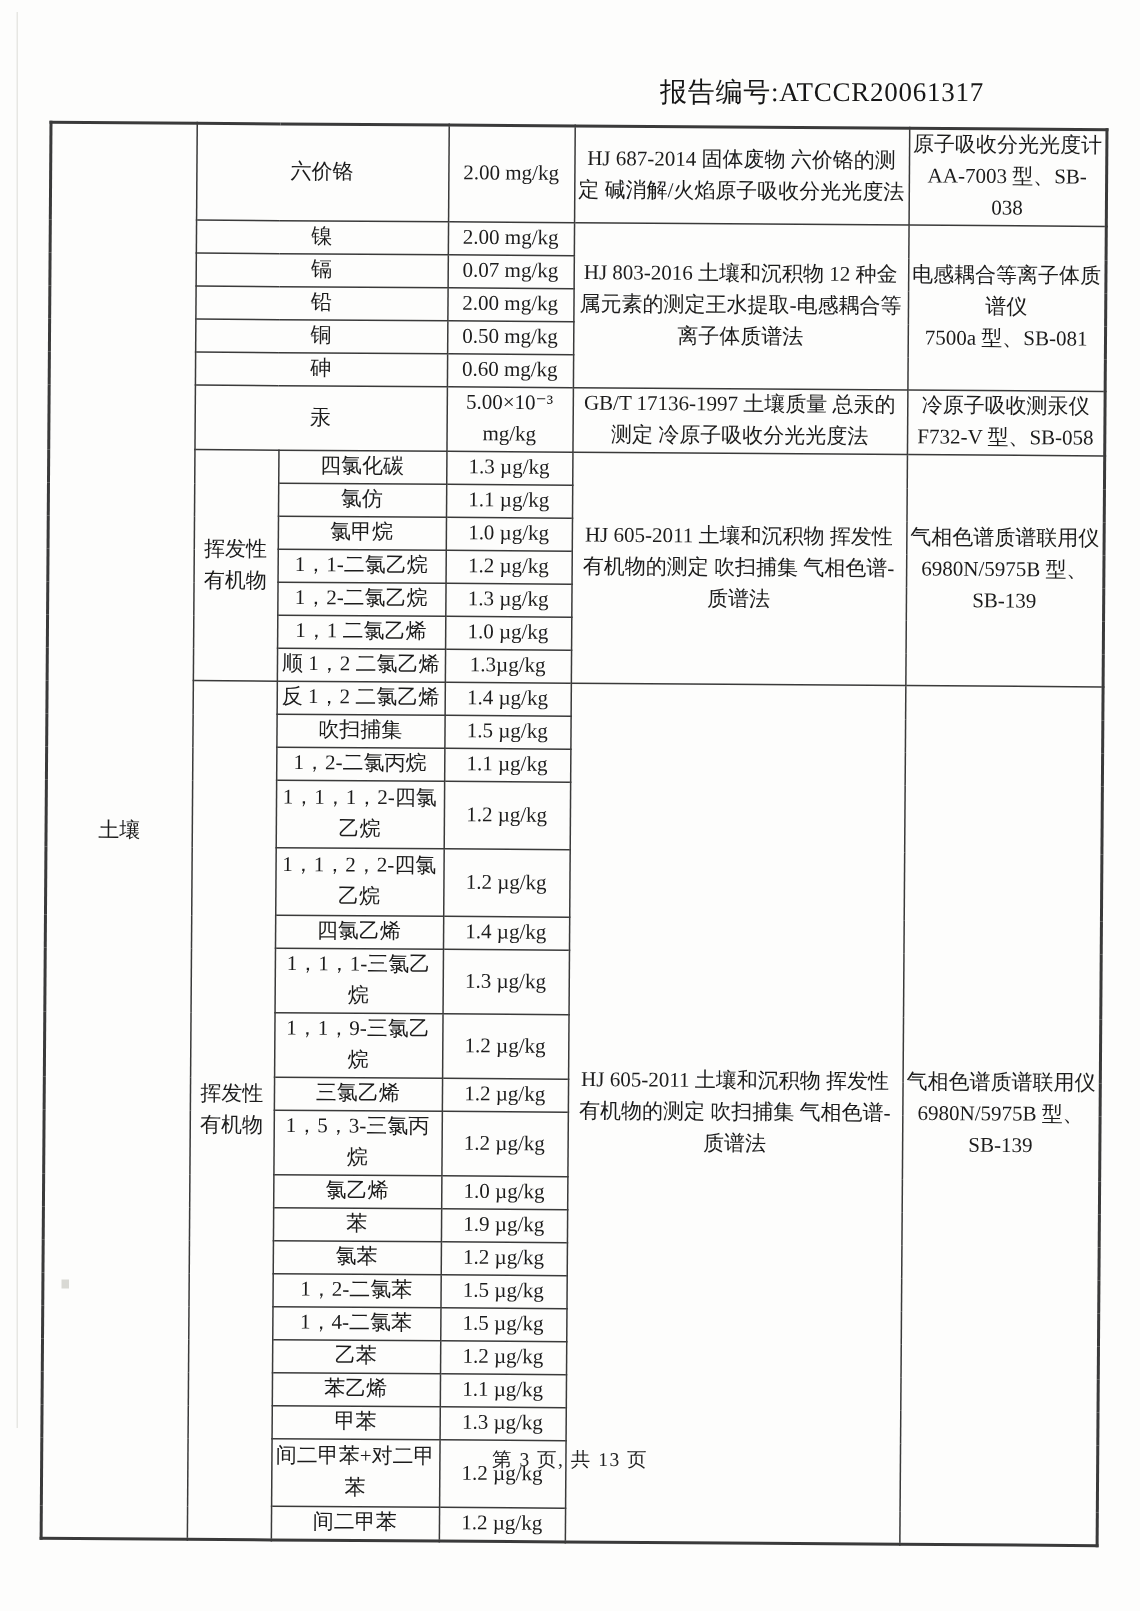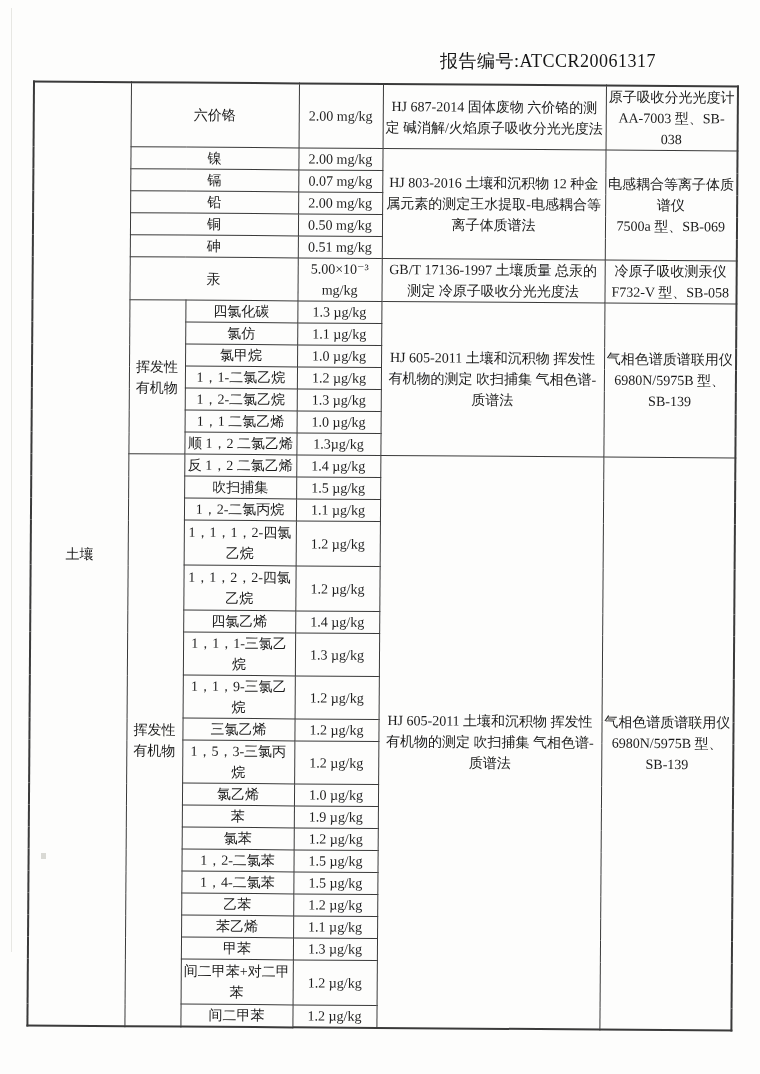--- a/index.html
+++ b/index.html
@@ -79,37 +79,37 @@
             <td>2.00 mg/kg</td>
             <td>HJ 687-2014 固体废物 六价铬的测定 碱消解/火焰原子吸收分光光度法</td>
             <td>原子吸收分光光度计
 AA-7003 型、SB-038</td>
           </tr>
           <tr style="height: 22px;">
             <td colspan="2">镍</td>
             <td>2.00 mg/kg</td>
             <td rowspan="5">HJ 803-2016 土壤和沉积物 12 种金属元素的测定王水提取-电感耦合等离子体质谱法</td>
             <td rowspan="5">电感耦合等离子体质谱仪
-7500a 型、SB-069</td>
+7500a 型、SB-081</td>
           </tr>
           <tr style="height: 22px;">
             <td colspan="2">镉</td>
             <td>0.07 mg/kg</td>
           </tr>
           <tr style="height: 22px;">
             <td colspan="2">铅</td>
             <td>2.00 mg/kg</td>
           </tr>
           <tr style="height: 22px;">
             <td colspan="2">铜</td>
             <td>0.50 mg/kg</td>
           </tr>
           <tr style="height: 22px;">
             <td colspan="2">砷</td>
-            <td>0.51 mg/kg</td>
+            <td>0.60 mg/kg</td>
           </tr>
           <tr style="height: 42px;">
             <td colspan="2">汞</td>
             <td>5.00×10⁻³
 mg/kg</td>
             <td>GB/T 17136-1997 土壤质量 总汞的测定 冷原子吸收分光光度法</td>
             <td>冷原子吸收测汞仪
 F732-V 型、SB-058</td>
           </tr>
           <tr style="height: 22px;">
@@ -229,14 +229,15 @@
             <td>1.2 µg/kg</td>
           </tr>
           <tr style="height: 21px;">
             <td>间二甲苯</td>
             <td>1.2 µg/kg</td>
           </tr>
         </tbody>
     </table>
   </div>
 
+  <div class="footer">第 3 页, 共 13 页</div>
 
 </div>
 
 </body></html>

